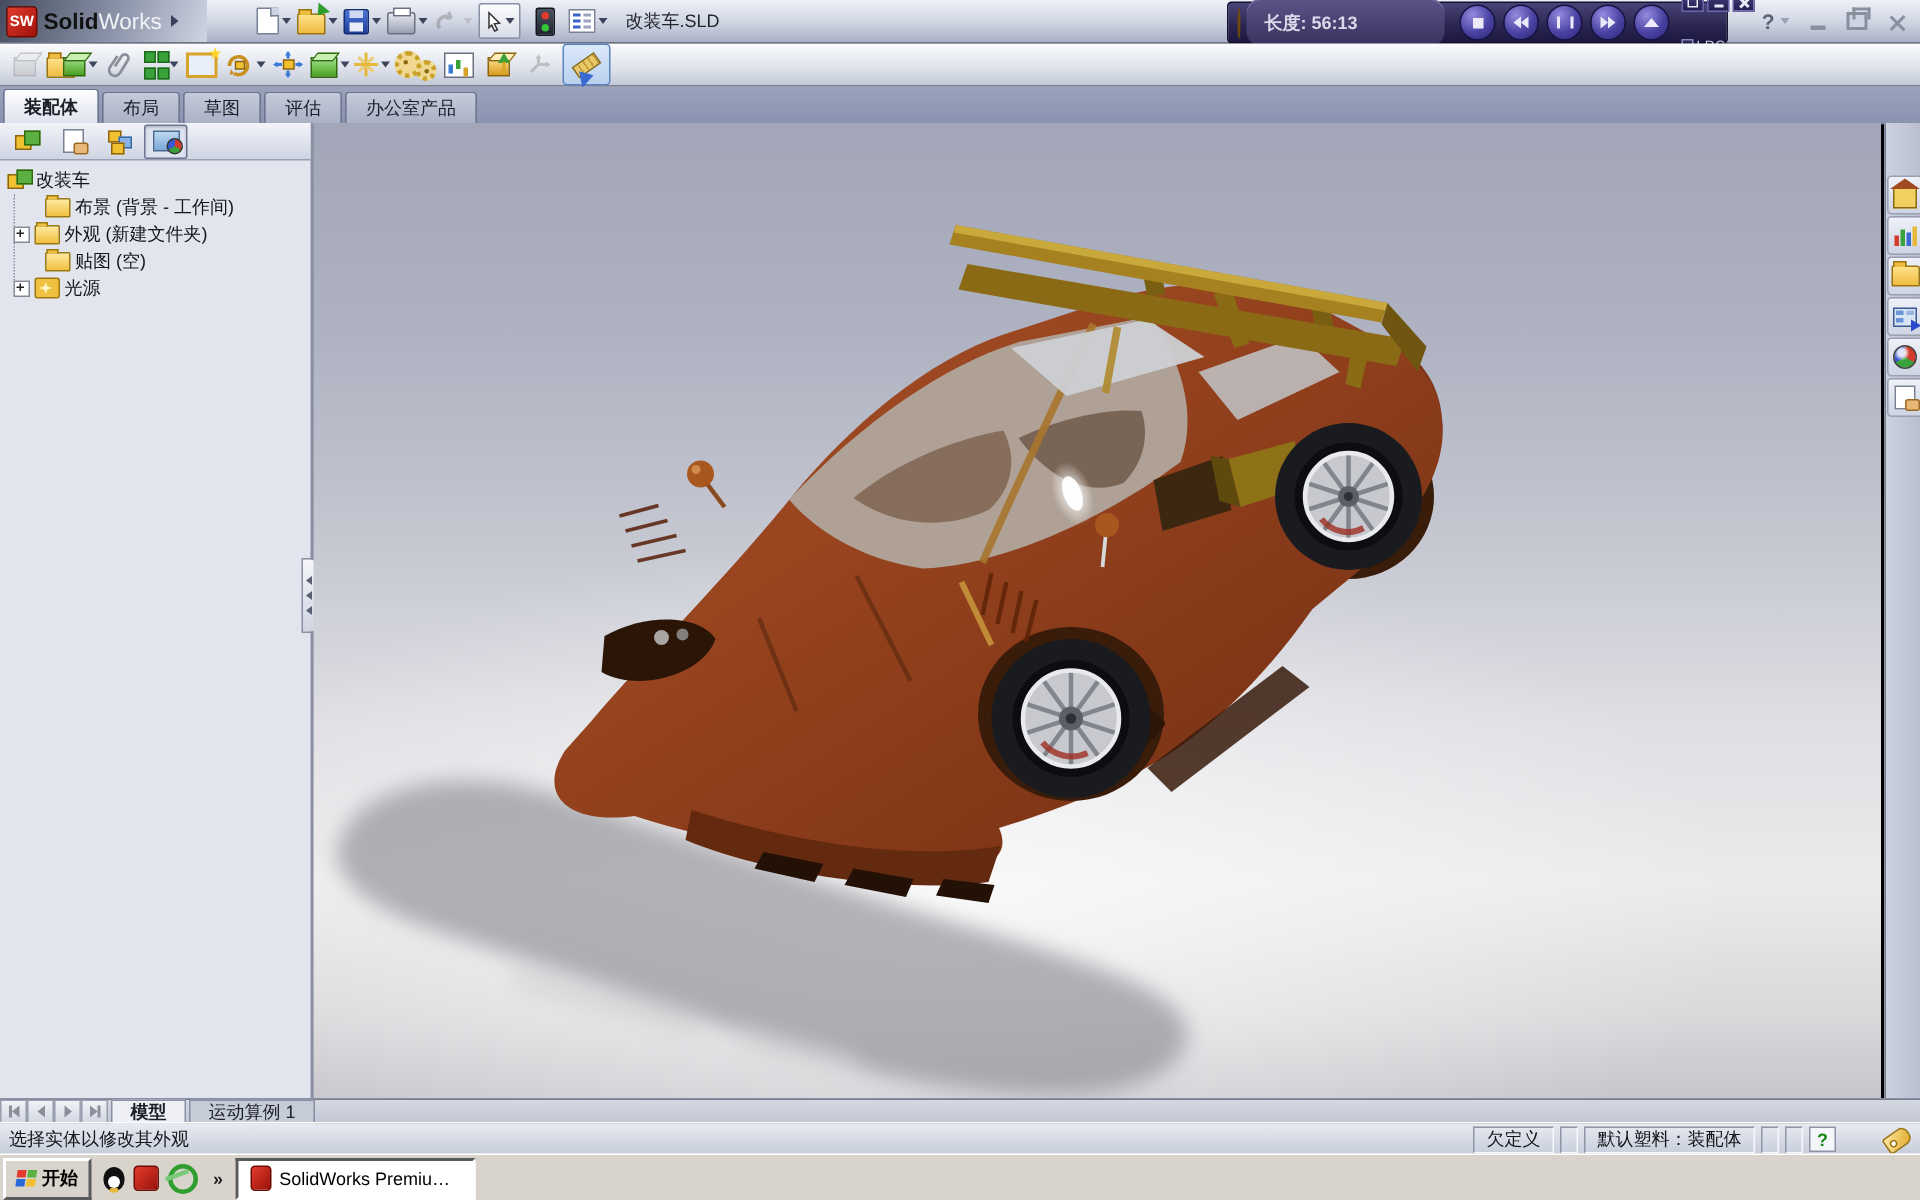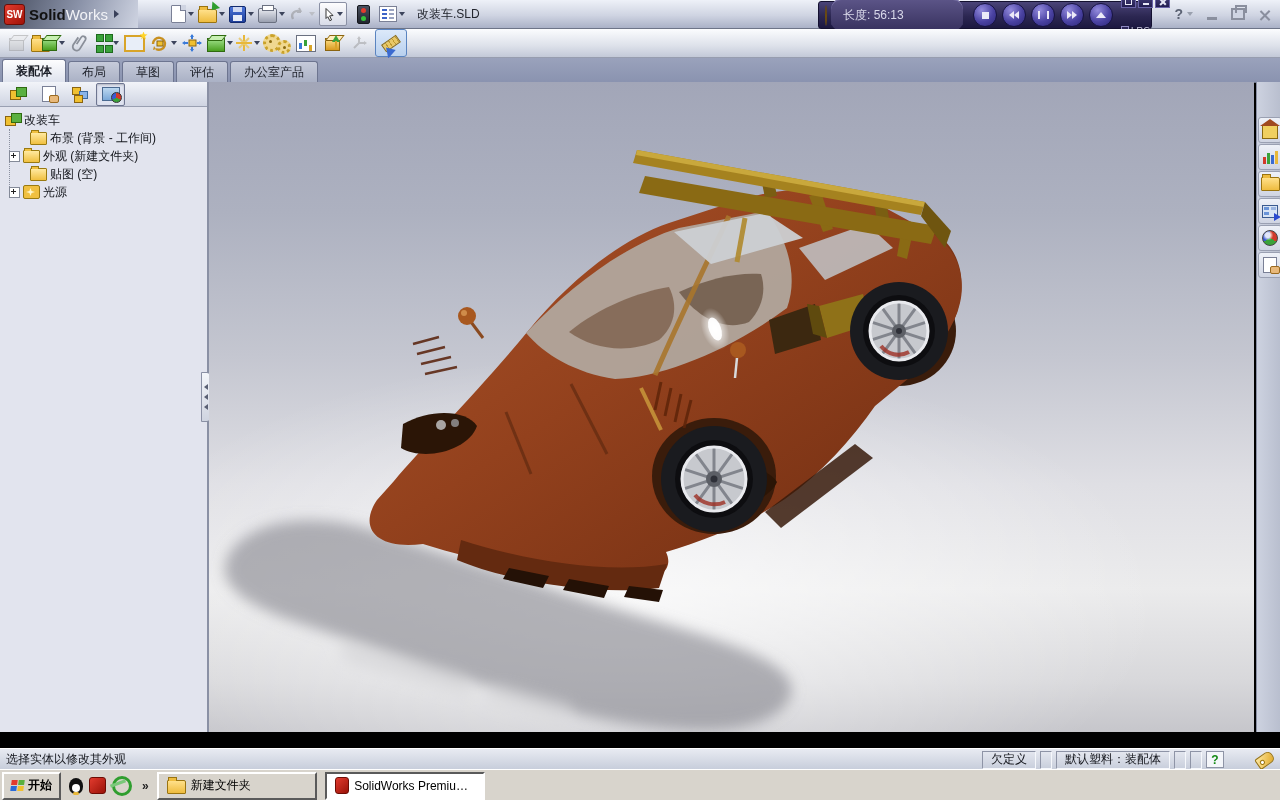--- a/index.html
+++ b/index.html
@@ -48,21 +48,21 @@
   
   .player{left:818px;top:1px;width:332px;height:26px;border-radius:3px;
     background:linear-gradient(180deg,#4a4478 0%,#2c2752 55%,#1c1840 100%);
     border:1px solid #141130;display:flex;align-items:center;}
   .avatar{width:19px;height:19px;border-radius:50%;margin:0 4px 0 6px;
     background:radial-gradient(circle at 35% 30%,#ffd98a,#cf9335 60%,#8a5d18);border:1px solid #6a4a12;
     position:relative;overflow:hidden;}
   .avatar::after{content:"";position:absolute;inset:4px;border-radius:50%;
     background:repeating-linear-gradient(45deg,#b07c28 0 2px,#e8bc60 2px 4px);}
   .ppill{height:32px;flex:0 0 120px;border-radius:10px;display:flex;align-items:center;padding-left:12px;
-    background:linear-gradient(180deg,#5c5588,#37315e);box-shadow:inset 0 1px 0 #7d76ab;}
+    background:linear-gradient(180deg,#5c5588,#37315e);box-shadow:inset 0 1px 0 #7d76ab;font-weight:bold;}
   .ptime{color:#d9d9ea;font-size:12px;}
   .pbtns{display:flex;gap:5px;margin-left:10px;}
   .pbtn{width:22px;height:22px;border-radius:50%;position:relative;
     background:radial-gradient(circle at 35% 28%,#938bdd,#4a42a2 55%,#2c2776);
     border:1px solid #171343;display:flex;align-items:center;justify-content:center;}
   .g-stop{width:7px;height:7px;background:#eceaf8;}
   .g-tri-l,.g-tri-r{width:0;height:0;border-top:4px solid transparent;border-bottom:4px solid transparent;}
   .g-tri-l{border-right:5px solid #eceaf8;}
   .g-tri-r{border-left:5px solid #eceaf8;}
   .g-pause{width:7px;height:8px;border-left:2px solid #eceaf8;border-right:2px solid #eceaf8;}
@@ -628,20 +628,38 @@
         </span>
       <span class="tpbtn">
           <span class="ic-ball"></span>
         </span>
       <span class="tpbtn">
           <span class="mini-note"></span>
         </span>
     </div>
   </div>
 
+  <div class="abs bottombar">
+    <span class="navbtn">
+        <i class="nav-bar"></i>
+        <i class="nav-tri l"></i>
+      </span>
+    <span class="navbtn">
+        <i class="nav-tri l"></i>
+      </span>
+    <span class="navbtn">
+        <i class="nav-tri r"></i>
+      </span>
+    <span class="navbtn">
+        <i class="nav-tri r"></i>
+        <i class="nav-bar"></i>
+      </span>
+    <span class="mtab active">模型</span>
+    <span class="mtab">运动算例 1</span>
+  </div>
 
   <div class="abs statusbar">
     <span class="sb-hint">选择实体以修改其外观</span>
     <span class="sb-right">
       <span class="sb-box">欠定义</span>
       <span class="sb-box empty"></span>
       <span class="sb-box">默认塑料：装配体</span>
       <span class="sb-box empty"></span>
       <span class="sb-box empty"></span>
       <span class="sb-help">?</span>
@@ -658,24 +676,20 @@
           <i></i>
         </span>
       <span>开始</span>
     </span>
     <span class="ql">
       <span class="ic-qq"></span>
       <span class="ic-swred"></span>
       <span class="ic-net"></span>
       <span class="chev">»</span>
     </span>
-    <span class="taskitem">
-      <span class="ic-folder" style="margin-top:2px;"></span>
-      <span class="tlabel">新建文件夹</span>
-    </span>
     <span class="taskitem active">
       <span class="ic-swred"></span>
       <span class="tlabel">SolidWorks Premium 200...</span>
     </span>
 
   </div>
 
 </div>
 
 </body></html>

